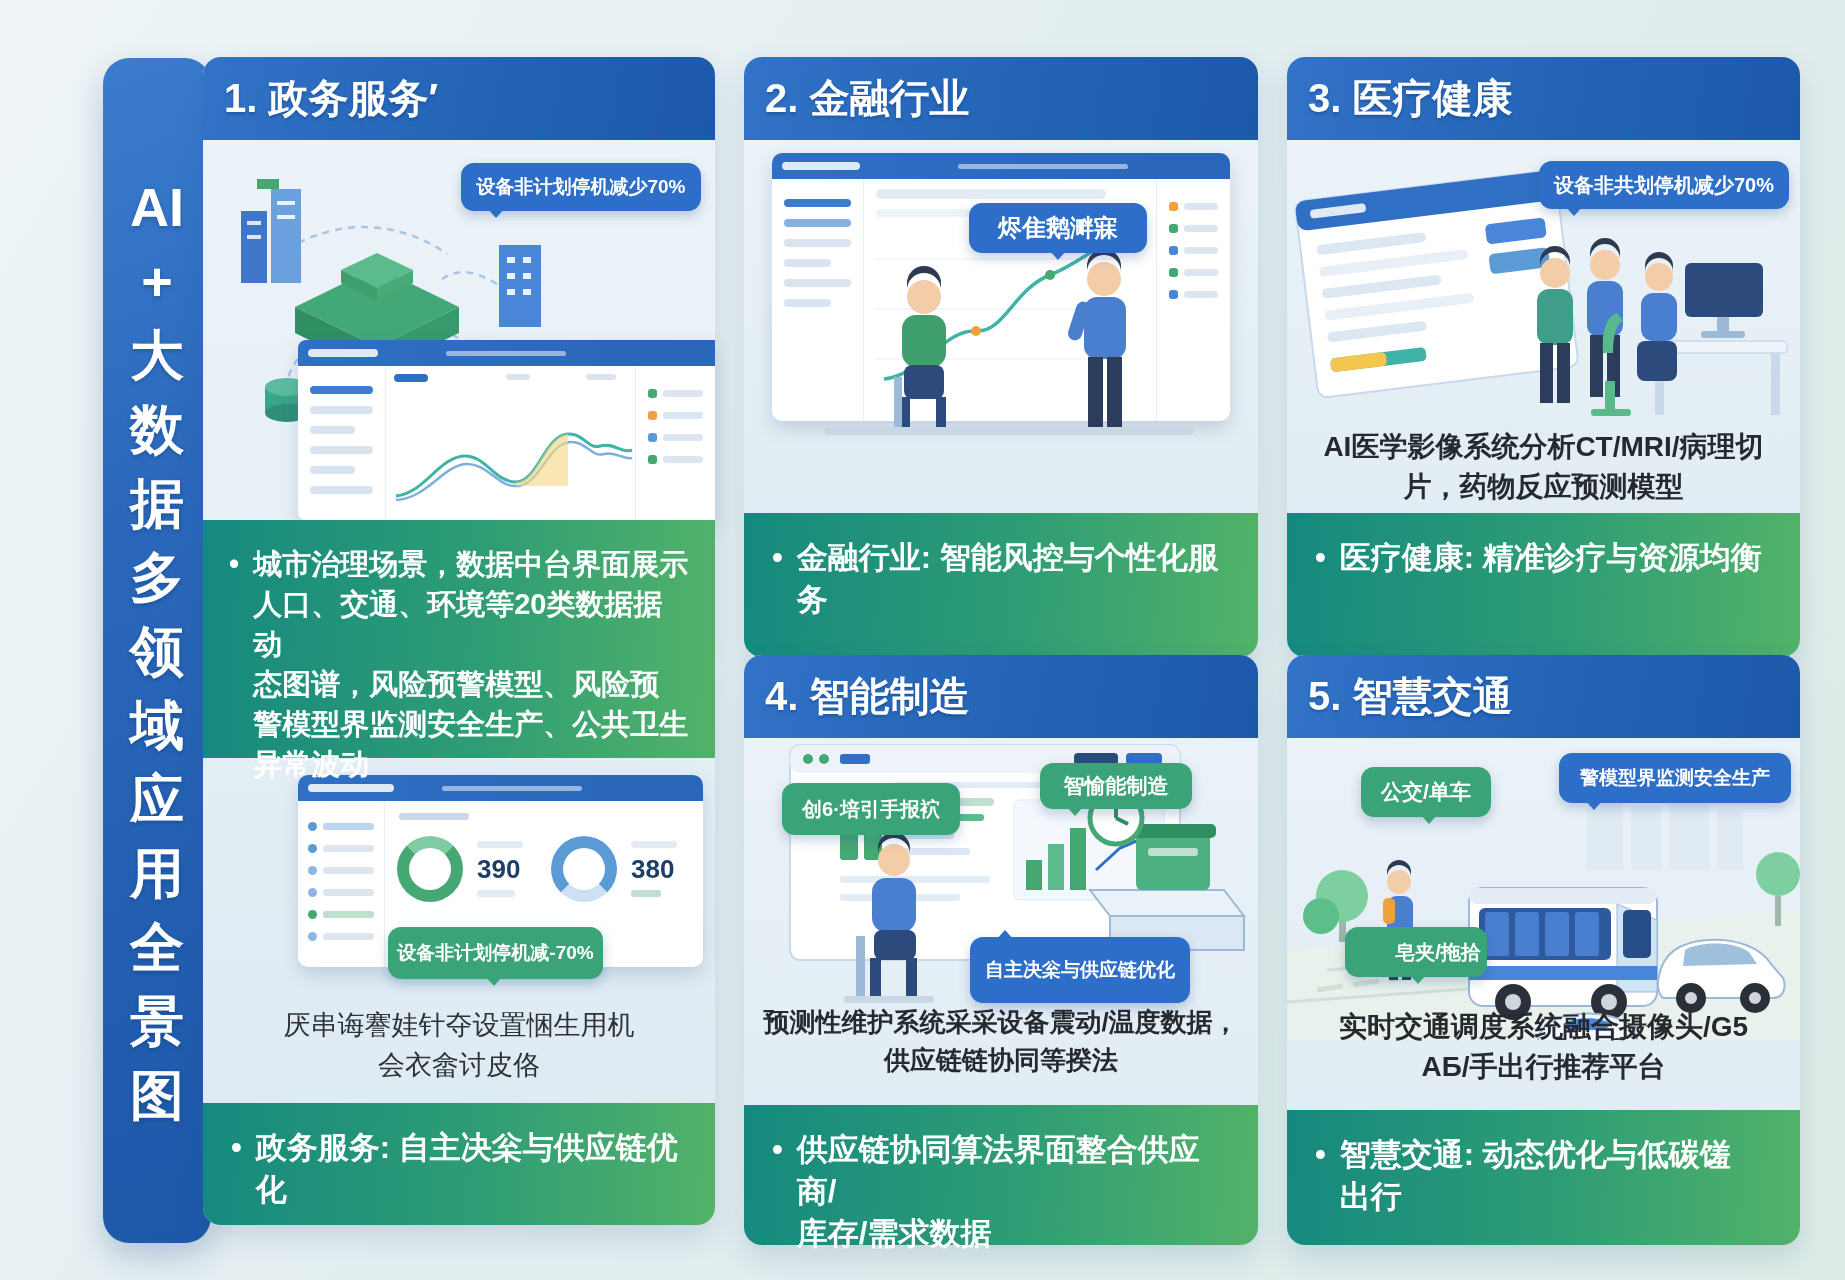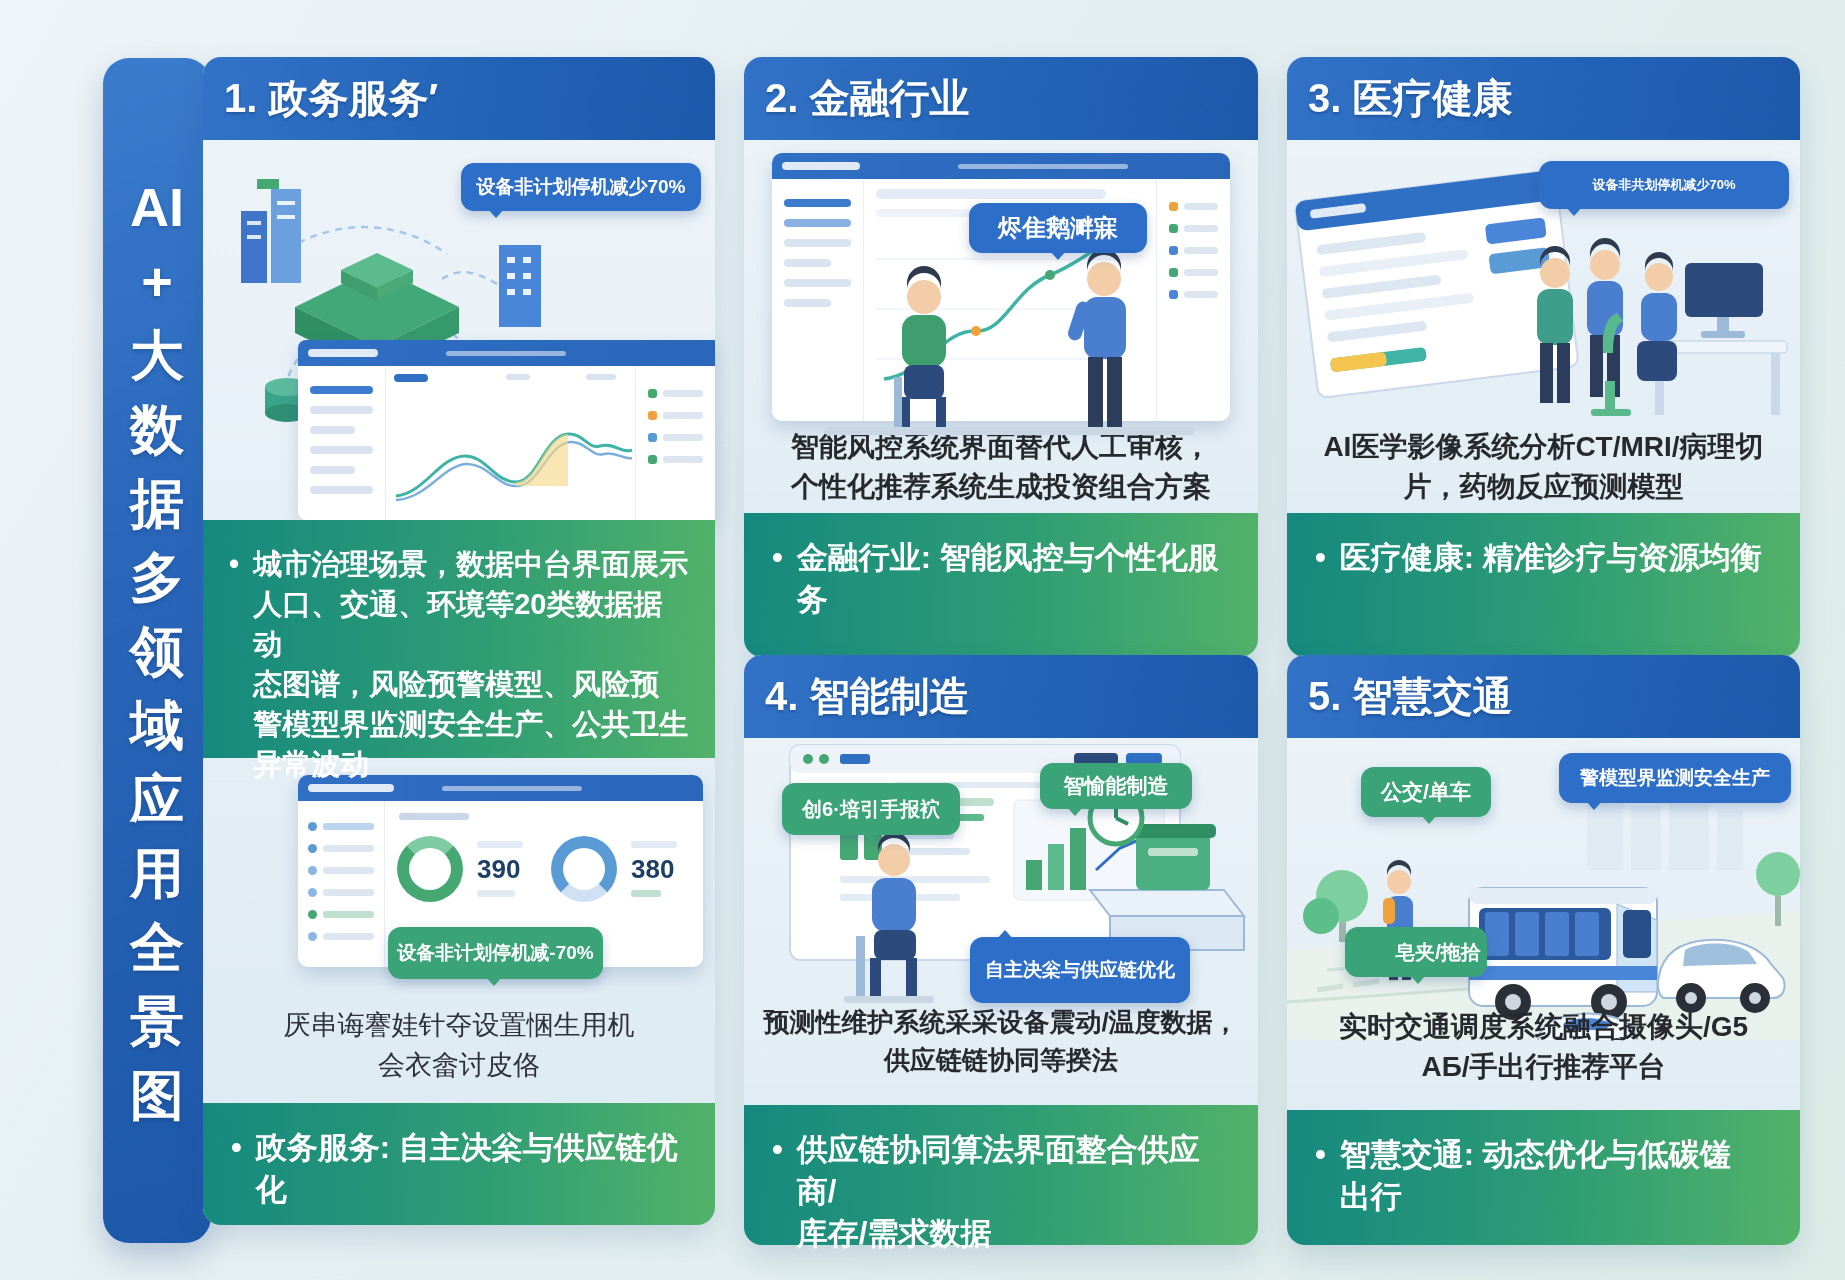--- a/index.html
+++ b/index.html
@@ -339,22 +339,20 @@
         <rect x="303" y="130" width="15" height="70" fill="#2c3d5c"></rect>
         <rect x="268" y="74" width="14" height="40" rx="7" fill="#4a7fd0" transform="rotate(18 275 94)"></rect>
       </g>
       <rect x="20" y="200" width="370" height="8" rx="4" fill="#c9d7e4"></rect>
     </svg>
 
     <div class="callout blue tail-bc" style="left:225px;top:146px;width:178px;height:50px;font-size:24px;">
       <span>烬隹鹅溿寐</span>
     </div>
 
-    <div class="body-text" style="top:370px;">智能风控系统界面替代人工审核，
-个性化推荐系统生成投资组合方案</div>
 
     <footer class="greenbar footer-bar" style="top:456px;height:144px;">
       <div class="bar-inner">
         <span class="bullet">•</span>
         <span class="bar-text">金融行业: 智能风控与个性化服
 务</span>
       </div>
     </footer>
   </section>
 
@@ -405,21 +403,21 @@
         <circle cx="372" cy="132" r="14" fill="#f3cda8"></circle>
         <path d="M358,127 A14 14 0 0 1 386,127 L386,121 A14 14 0 0 0 358,121 Z" fill="#2e3a4e"></path>
         <rect x="354" y="148" width="36" height="48" rx="12" fill="#4a7fd0"></rect>
         <rect x="350" y="196" width="40" height="40" rx="8" fill="#2c4a7c"></rect>
         <path d="M330,168 q-16,6 -14,40 l10,0 q0,-28 10,-32 Z" fill="#59b98c"></path>
         <rect x="318" y="236" width="10" height="30" fill="#59b98c"></rect>
         <rect x="304" y="264" width="40" height="7" rx="3" fill="#59b98c"></rect>
       </g>
     </svg>
 
-    <div class="callout blue tail-bl" style="left:252px;top:104px;width:250px;height:48px;font-size:13px;">
+    <div class="callout blue tail-bl" style="left:252px;top:104px;width:250px;height:48px;font-size:20px;">
       <span>设备非共划停机减少70%</span>
     </div>
 
     <div class="body-text" style="top:370px;">AI医学影像系统分析CT/MRI/病理切
 片，药物反应预测模型</div>
 
     <footer class="greenbar footer-bar" style="top:456px;height:144px;">
       <div class="bar-inner">
         <span class="bullet">•</span>
         <span class="bar-text">医疗健康: 精准诊疗与资源均衡</span>

